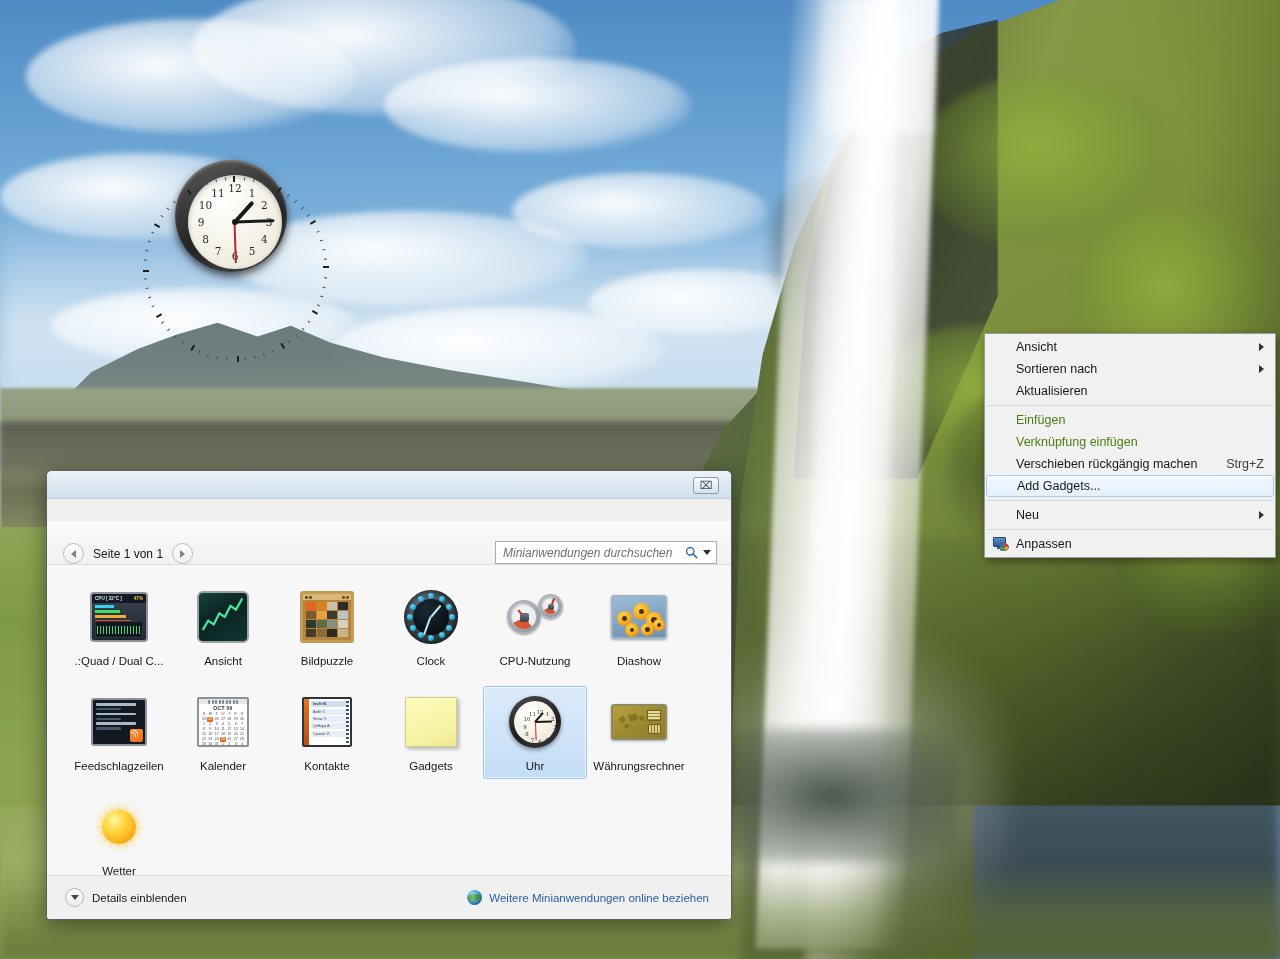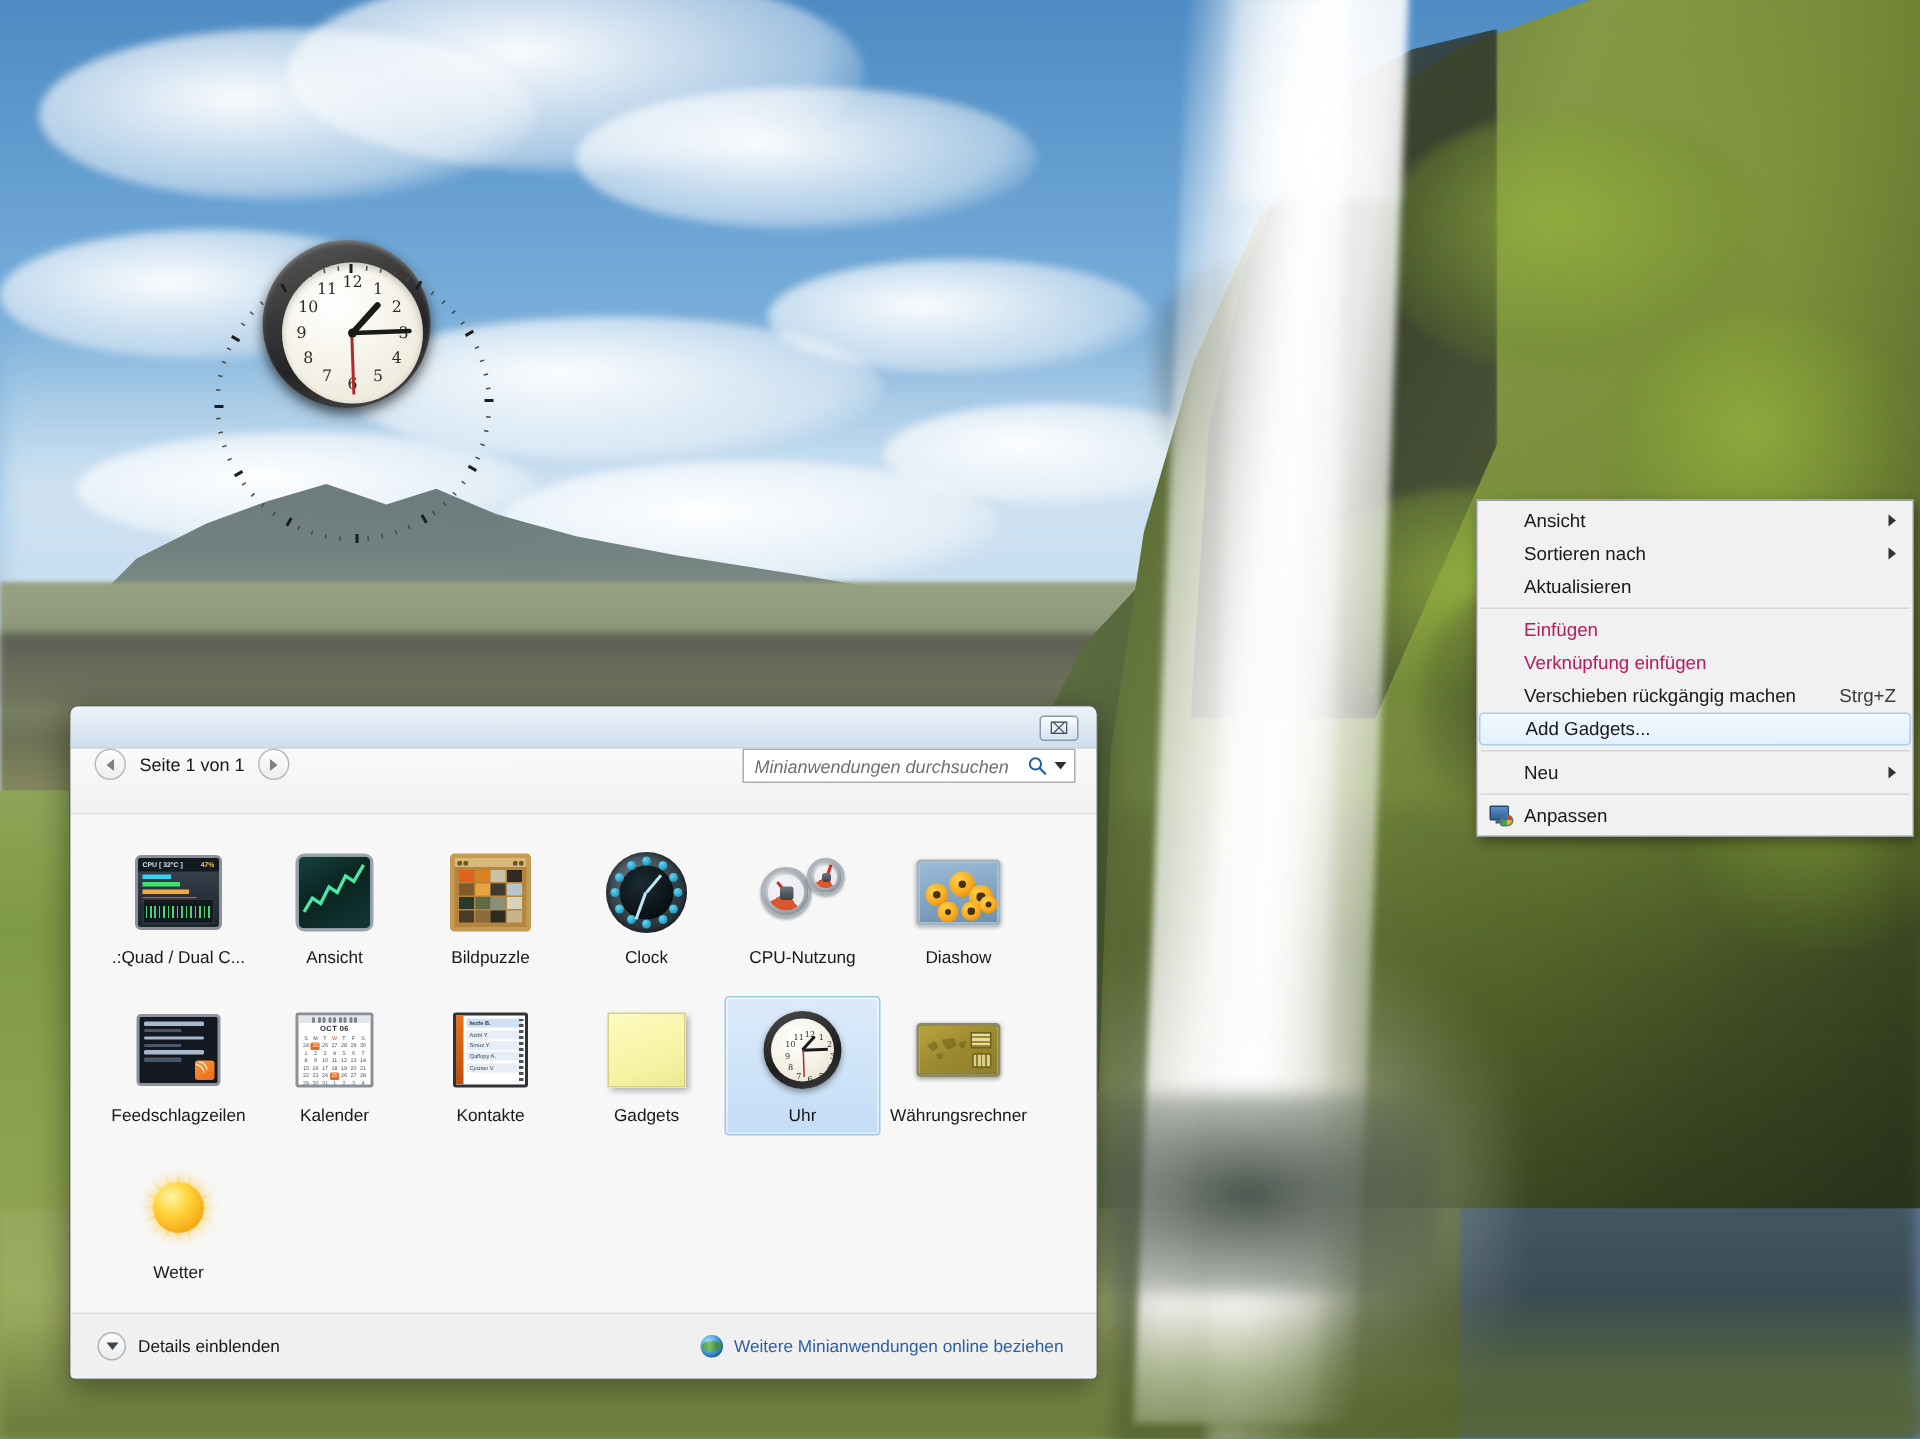--- a/index.html
+++ b/index.html
@@ -171,24 +171,25 @@
     border-bottom: 1px solid #c6d2dd;
   }
   .gg-close {
     position: absolute; right: 12px; top: 6px; width: 26px; height: 17px;
     border: 1px solid #8a9bab; border-radius: 3px;
     background: linear-gradient(180deg, #fbfcfe 0%, #e6edf5 50%, #d6e2ee 100%);
     display: flex; align-items: center; justify-content: center;
     font-size: 11px; color: #3a4a5a; cursor: pointer;
   }
   .gg-toolbar {
-    height: 44px; flex: 0 0 44px; display: flex; align-items: flex-start;
+    height: 44px; flex: 0 0 44px; display: flex; align-items: flex-end;
     padding: 0 14px 0 16px; gap: 10px;
     background: linear-gradient(180deg, #fafafa 0%, #f1f1f1 100%);
     border-bottom: 1px solid #dcdcdc;
+    margin-top: 22px;
   }
   .pager { display: flex; align-items: center; gap: 9px; }
   .pg-btn {
     width: 21px; height: 21px; border-radius: 50%;
     border: 1px solid #b9bcbf;
     background: linear-gradient(180deg, #fdfdfd, #eceeef);
     display: flex; align-items: center; justify-content: center; cursor: pointer;
   }
   .pg-btn span { display: block; width: 0; height: 0; }
   .pg-btn.prev span { border-top: 4px solid transparent; border-bottom: 4px solid transparent; border-right: 5px solid #7d8184; }
@@ -366,21 +367,21 @@
   }
   .cm-item {
     height: 22px; display: flex; align-items: center;
     padding: 0 6px 0 0; margin: 0 1px; cursor: default; position: relative;
   }
   .cm-gutter { width: 30px; flex: 0 0 30px; display: flex; align-items: center; justify-content: center; }
   .cm-label { flex: 1; }
   .cm-accel { color: #3a3d40; padding-right: 4px; font-size: 12.5px; }
   .cm-arrow { width: 0; height: 0; margin-right: 4px;
     border-top: 4px solid transparent; border-bottom: 4px solid transparent; border-left: 5px solid #2f3336; }
-  .cm-item.disabled .cm-label { color: #be185d; }
+  .cm-item.disabled .cm-label { color: #4d7c0f; }
   .cm-item.highlight {
     background: linear-gradient(180deg, #f3f9ff 0%, #e3f0fc 100%);
     border: 1px solid #a8cdea; border-radius: 3px; margin: 0 1px; height: 22px;
   }
   .cm-sep { height: 1px; background: #d6d6d6; margin: 3px 2px 3px 30px; }
   .cm-sep.full { margin-left: 2px; }
   .personalize-icon { width: 16px; height: 14px; position: relative; }
   .personalize-icon .mon { position: absolute; left: 0; top: 0; width: 13px; height: 10px;
     background: linear-gradient(180deg,#5b8fc4,#2f5d93); border: 1px solid #25466d; border-radius: 1px; }
   .personalize-icon .base { position: absolute; left: 4px; top: 10px; width: 6px; height: 2px; background: #3a5f86; }

